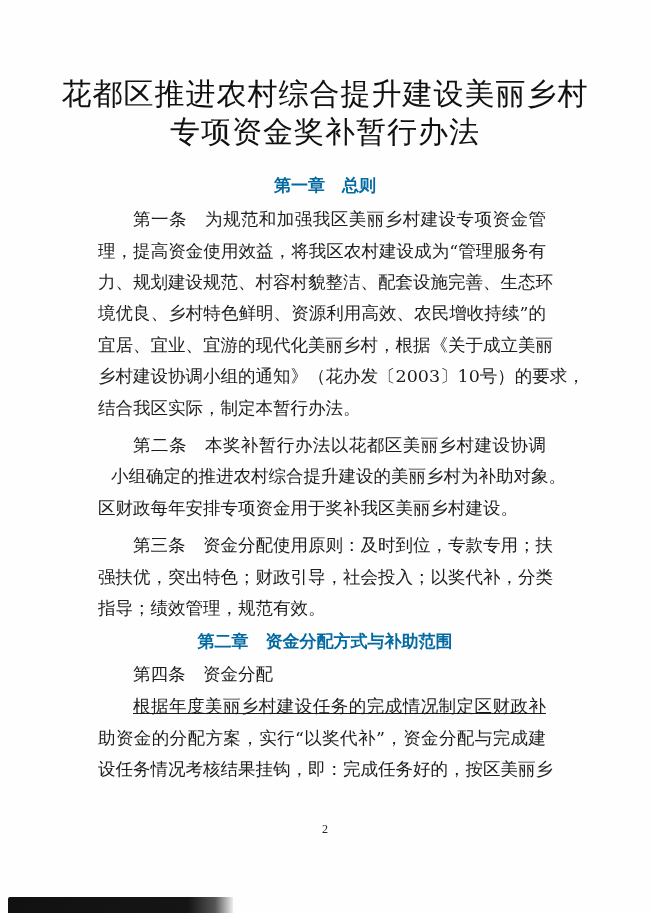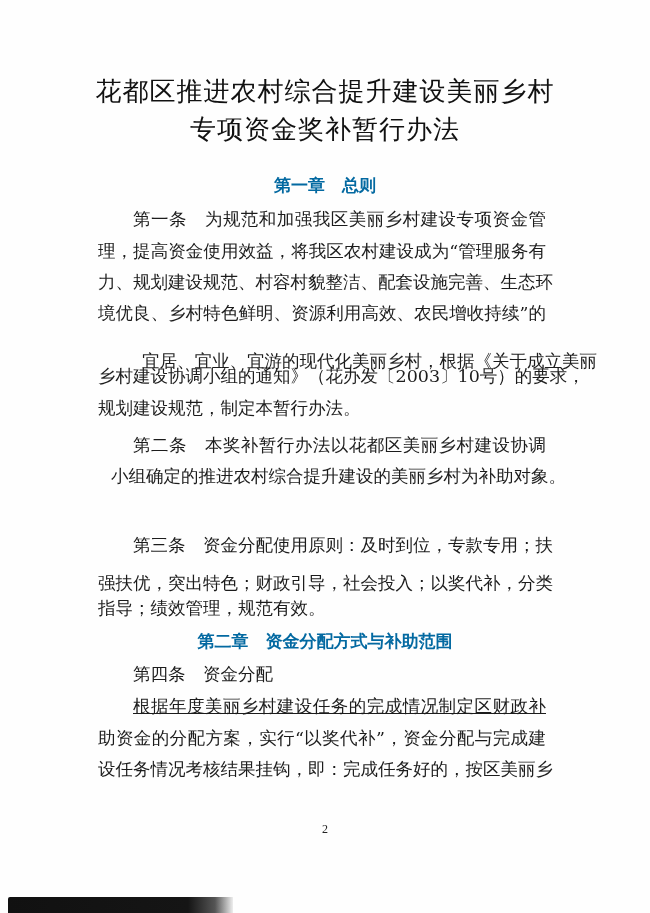--- a/index.html
+++ b/index.html
@@ -20,21 +20,21 @@
       left: 0; top: 0;
       width: 650px; height: 913px;
       background: #fefefe;
     }
     .title {
       position: absolute;
       left: 0;
       width: 650px;
       text-align: center;
       font-family: "DejaVu Sans", "Liberation Sans", sans-serif;
-      font-size: 26px;
+      font-size: 30px;
       letter-spacing: 1px;
       color: #111;
       white-space: nowrap;
     }
     .title.l1 { top: 74px; }
     .title.l2 { top: 112px; }
     .chapter {
       position: absolute;
       left: 0;
       width: 650px;
@@ -85,29 +85,30 @@
 
   <div class="title l1">花都区推进农村综合提升建设美丽乡村</div>
   <div class="title l2">专项资金奖补暂行办法</div>
 
   <div class="chapter" style="top:174px;">第一章　总则</div>
 
   <div class="line" style="top:240px;">理，提高资金使用效益，将我区农村建设成为“管理服务有</div>
   <div class="line indent" style="top:208px;">第一条　为规范和加强我区美丽乡村建设专项资金管</div>
   <div class="line" style="top:271px;">力、规划建设规范、村容村貌整洁、配套设施完善、生态环</div>
   <div class="line" style="top:302px;">境优良、乡村特色鲜明、资源利用高效、农民增收持续”的</div>
-  <div class="line" style="top:350px;margin-left:44px;">宜居、宜业、宜游的现代化美丽乡村，根据《关于成立美丽</div>
+  <div class="line" style="top:334px;">宜居、宜业、宜游的现代化美丽乡村，根据《关于成立美丽</div>
   <div class="line" style="top:365px;">乡村建设协调小组的通知》（花办发〔2003〕10号）的要求，</div>
-  <div class="line last" style="top:397px;">规划建设规范，制定本暂行办法。</div>
+  <div class="line last" style="top:397px;">结合我区实际，制定本暂行办法。</div>
 
   <div class="line indent" style="top:434px;">第二条　本奖补暂行办法以花都区美丽乡村建设协调</div>
   <div class="line" style="top:465px;margin-left:13px;">小组确定的推进农村综合提升建设的美丽乡村为补助对象。</div>
+  <div class="line last" style="top:497px;">区财政每年安排专项资金用于奖补我区美丽乡村建设。</div>
 
   <div class="line indent" style="top:534px;">第三条　资金分配使用原则：及时到位，专款专用；扶</div>
-  <div class="line" style="top:566px;margin-top:6px;">强扶优，突出特色；财政引导，社会投入；以奖代补，分类</div>
+  <div class="line" style="top:566px;">强扶优，突出特色；财政引导，社会投入；以奖代补，分类</div>
   <div class="line last" style="top:597px;">指导；绩效管理，规范有效。</div>
 
   <div class="chapter" style="top:630px;">第二章　资金分配方式与补助范围</div>
 
   <div class="line indent last" style="top:663px;">第四条　资金分配</div>
   <div class="line indent" style="top:695px;text-decoration:underline;">根据年度美丽乡村建设任务的完成情况制定区财政补</div>
   <div class="line" style="top:727px;">助资金的分配方案，实行“以奖代补”，资金分配与完成建</div>
   <div class="line" style="top:758px;">设任务情况考核结果挂钩，即：完成任务好的，按区美丽乡</div>
 
   <div class="page-number">2</div>

